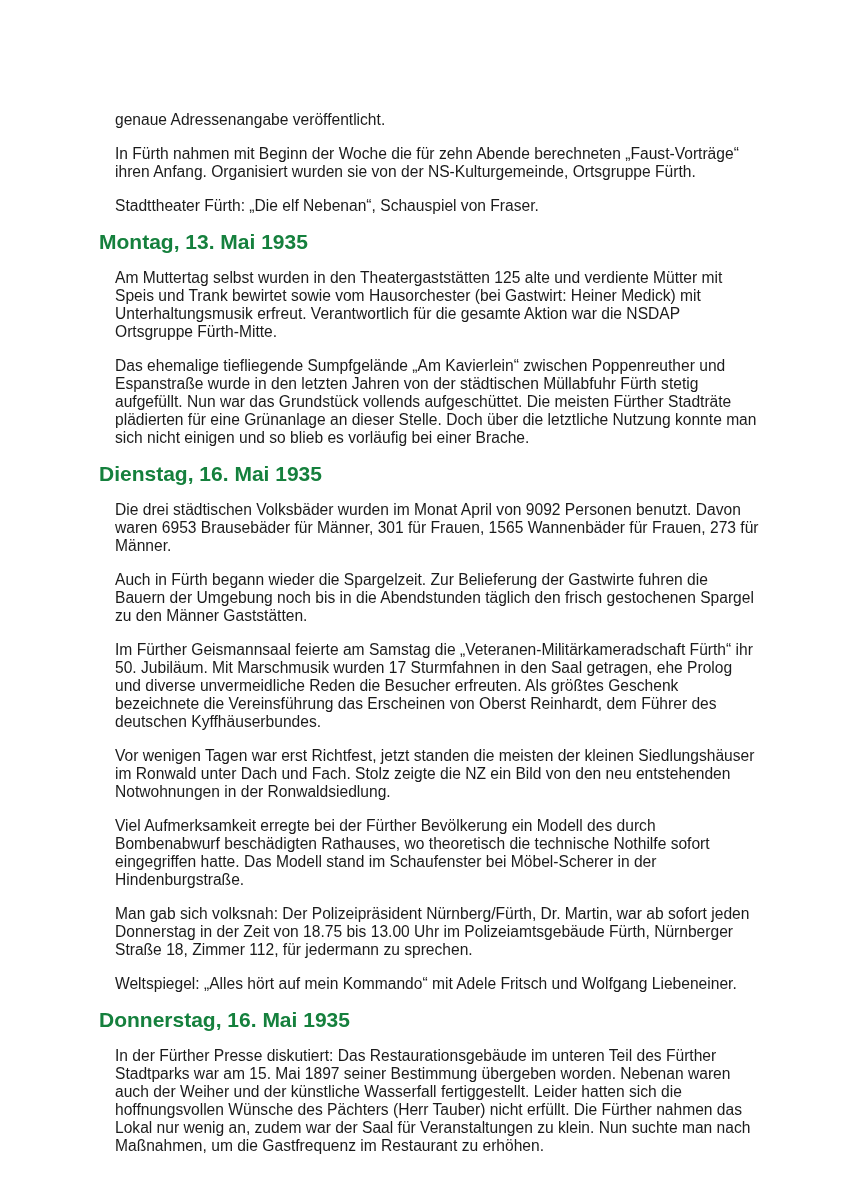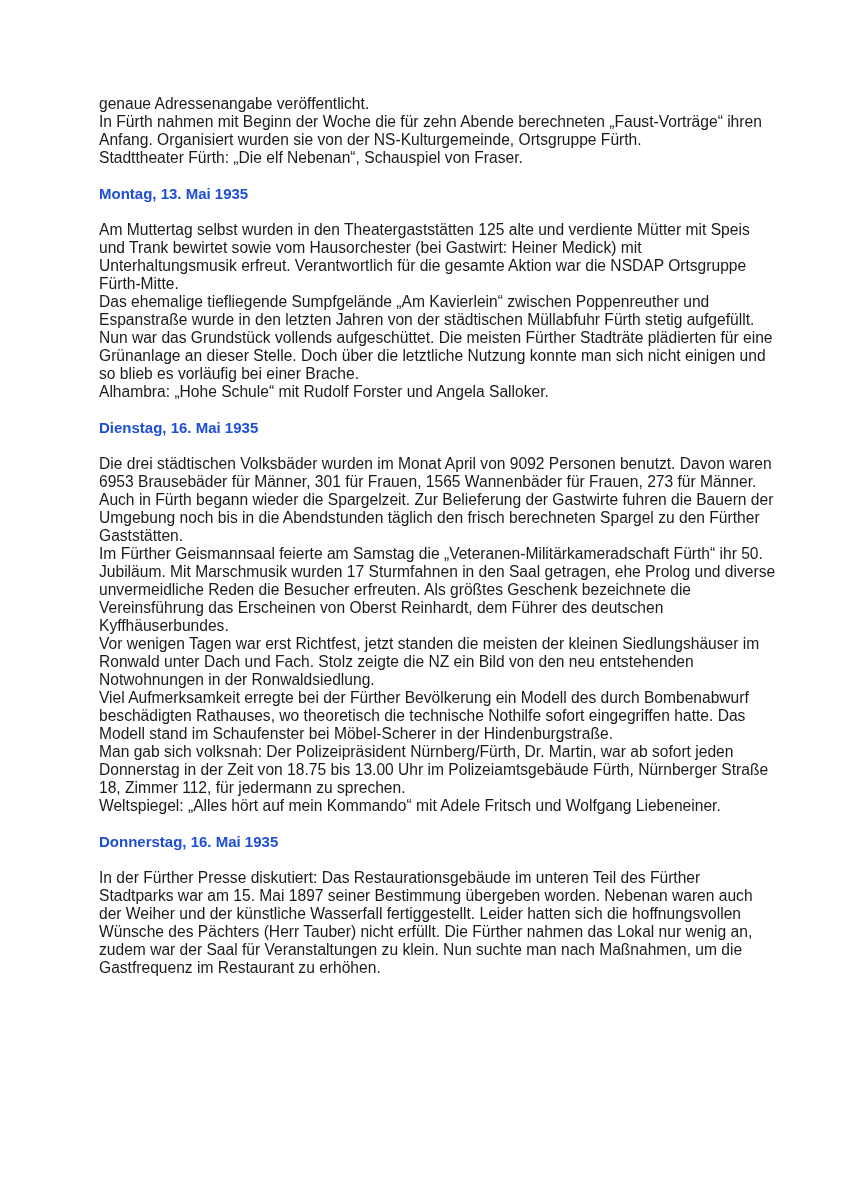--- a/index.html
+++ b/index.html
@@ -26,50 +26,49 @@
     left: 99px;
     top: 95px;
     width: 678px;
     font-family: "Liberation Sans", "DejaVu Sans", sans-serif;
     font-size: 15.6px;
     line-height: 18px;
     color: #1b1b1b;
     text-align: left;
   }
   .content p {
-    margin: 0;
+    margin: 16px;
     padding: 0;
   }
   .content h2 {
     margin: 18px 0 18px 0;
     padding: 0;
-    font-size: 15px;
+    font-size: 21px;
     line-height: 18px;
     font-weight: bold;
-    color: #1d4ed8;
+    color: #15803d;
   }
 </style>
 </head>
 <body>
 
 <div class="page">
   <div class="content">
 
     <p>genaue Adressenangabe veröffentlicht.</p>
     <p>In Fürth nahmen mit Beginn der Woche die für zehn Abende berechneten „Faust-Vorträge“ ihren Anfang. Organisiert wurden sie von der NS-Kulturgemeinde, Ortsgruppe Fürth.</p>
     <p>Stadttheater Fürth: „Die elf Nebenan“, Schauspiel von Fraser.</p>
 
     <h2>Montag, 13. Mai 1935</h2>
     <p>Am Muttertag selbst wurden in den Theatergaststätten 125 alte und verdiente Mütter mit Speis und Trank bewirtet sowie vom Hausorchester (bei Gastwirt: Heiner Medick) mit Unterhaltungsmusik erfreut. Verantwortlich für die gesamte Aktion war die NSDAP Ortsgruppe Fürth-Mitte.</p>
     <p>Das ehemalige tiefliegende Sumpfgelände „Am Kavierlein“ zwischen Poppenreuther und Espanstraße wurde in den letzten Jahren von der städtischen Müllabfuhr Fürth stetig aufgefüllt. Nun war das Grundstück vollends aufgeschüttet. Die meisten Fürther Stadträte plädierten für eine Grünanlage an dieser Stelle. Doch über die letztliche Nutzung konnte man sich nicht einigen und so blieb es vorläufig bei einer Brache.</p>
-    <p>Alhambra: „Hohe Schule“ mit Rudolf Forster und Angela Salloker.</p>
 
     <h2>Dienstag, 16. Mai 1935</h2>
     <p>Die drei städtischen Volksbäder wurden im Monat April von 9092 Personen benutzt. Davon waren 6953 Brausebäder für Männer, 301 für Frauen, 1565 Wannenbäder für Frauen, 273 für Männer.</p>
-    <p>Auch in Fürth begann wieder die Spargelzeit. Zur Belieferung der Gastwirte fuhren die Bauern der Umgebung noch bis in die Abendstunden täglich den frisch berechneten Spargel zu den Fürther Gaststätten.</p>
+    <p>Auch in Fürth begann wieder die Spargelzeit. Zur Belieferung der Gastwirte fuhren die Bauern der Umgebung noch bis in die Abendstunden täglich den frisch gestochenen Spargel zu den Männer Gaststätten.</p>
     <p>Im Fürther Geismannsaal feierte am Samstag die „Veteranen-Militärkameradschaft Fürth“ ihr 50. Jubiläum. Mit Marschmusik wurden 17 Sturmfahnen in den Saal getragen, ehe Prolog und diverse unvermeidliche Reden die Besucher erfreuten. Als größtes Geschenk bezeichnete die Vereinsführung das Erscheinen von Oberst Reinhardt, dem Führer des deutschen Kyffhäuserbundes.</p>
 
     <p>Vor wenigen Tagen war erst Richtfest, jetzt standen die meisten der kleinen Siedlungshäuser im Ronwald unter Dach und Fach. Stolz zeigte die NZ ein Bild von den neu entstehenden Notwohnungen in der Ronwaldsiedlung.</p>
     <p>Viel Aufmerksamkeit erregte bei der Fürther Bevölkerung ein Modell des durch Bombenabwurf beschädigten Rathauses, wo theoretisch die technische Nothilfe sofort eingegriffen hatte. Das Modell stand im Schaufenster bei Möbel-Scherer in der Hindenburgstraße.</p>
     <p>Man gab sich volksnah: Der Polizeipräsident Nürnberg/Fürth, Dr. Martin, war ab sofort jeden Donnerstag in der Zeit von 18.75 bis 13.00 Uhr im Polizeiamtsgebäude Fürth, Nürnberger Straße 18, Zimmer 112, für jedermann zu sprechen.</p>
     <p>Weltspiegel: „Alles hört auf mein Kommando“ mit Adele Fritsch und Wolfgang Liebeneiner.</p>
 
     <h2>Donnerstag, 16. Mai 1935</h2>
     <p>In der Fürther Presse diskutiert: Das Restaurationsgebäude im unteren Teil des Fürther Stadtparks war am 15. Mai 1897 seiner Bestimmung übergeben worden. Nebenan waren auch der Weiher und der künstliche Wasserfall fertiggestellt. Leider hatten sich die hoffnungsvollen Wünsche des Pächters (Herr Tauber) nicht erfüllt. Die Fürther nahmen das Lokal nur wenig an, zudem war der Saal für Veranstaltungen zu klein. Nun suchte man nach Maßnahmen, um die Gastfrequenz im Restaurant zu erhöhen.</p>
 

